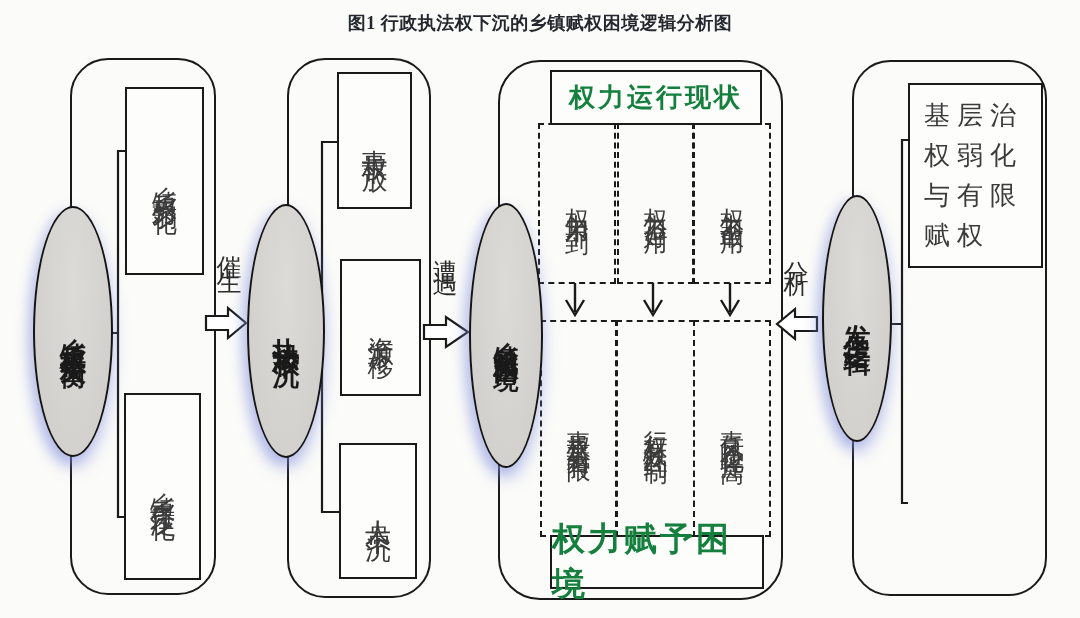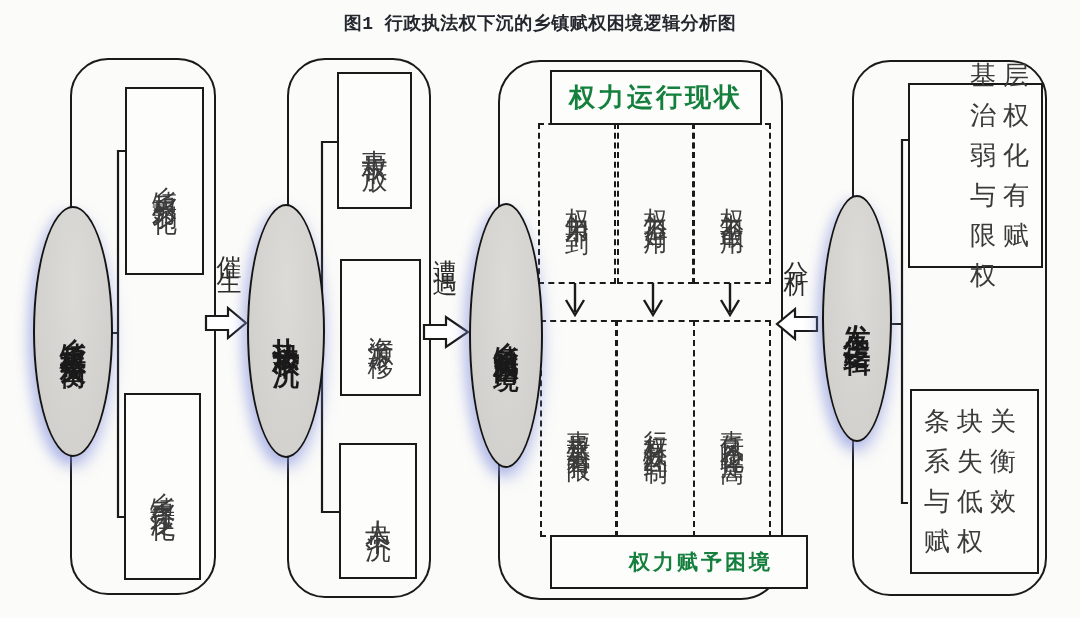--- a/index.html
+++ b/index.html
@@ -1,19 +1,19 @@
 <!DOCTYPE html>
 <html><head>
 <meta charset="utf-8">
 <style>
   html,body{margin:0;padding:0;background:#fbfbf9;}
   .stage{position:relative;width:1080px;height:618px;background:#fbfbf9;overflow:hidden;
          font-family:"Liberation Serif","DejaVu Serif",serif;}
   .title{position:absolute;left:0;top:11px;width:1080px;text-align:center;
-         font-family:Liberation Mono, monospace;
+         font-family:Liberation Serif, serif;
          font-weight:bold;font-size:18px;color:#24272e;letter-spacing:.5px;z-index:5;}
   .wires{position:absolute;left:0;top:0;z-index:2;}
   .container{position:absolute;border:2.2px solid #1a1a1a;border-radius:38px;background:transparent;z-index:1;}
   .sbox{position:absolute;border:2px solid #1a1a1a;background:#fdfdfc;z-index:3;
         display:flex;align-items:center;justify-content:center;color:#3b3b3b;}
   .dbox{position:absolute;border:2px dashed #1a1a1a;background:transparent;z-index:3;
         display:flex;align-items:center;justify-content:center;color:#3b3b3b;}
   .hbox{position:absolute;border:2.2px solid #1a1a1a;background:#fdfdfc;z-index:3;
         display:flex;align-items:center;justify-content:center;
         font-weight:bold;color:#15803d;}
@@ -93,34 +93,31 @@
   </div>
   <div class="dbox" style="left:540px;top:320px;width:73px;height:213px;">
     <span class="vt" style="font-size:24px;letter-spacing:5px;">事权承载力有限</span>
   </div>
   <div class="dbox" style="left:616px;top:320px;width:75px;height:213px;">
     <span class="vt" style="font-size:24px;letter-spacing:5px;">行权有效性约制</span>
   </div>
   <div class="dbox" style="left:693px;top:320px;width:74px;height:213px;">
     <span class="vt" style="font-size:24px;letter-spacing:5px;">责任风险化提高</span>
   </div>
-  <div class="hbox" style="left:550px;top:535px;width:210px;height:50px;font-size:21px;letter-spacing:3px;padding-left:44px;">
+  <div class="hbox" style="left:550px;top:535px;width:210px;height:50px;font-size:33px;letter-spacing:3px;">
     <span>权力赋予困境</span>
   </div>
   <div class="ellipse" style="left:469px;top:203px;width:70px;height:261px;">
     <span class="vt" style="font-size:25px;letter-spacing:5px;">乡镇赋权困境</span>
   </div>
   <div class="label" style="left:779px;top:241px;width:34px;height:70px;">
     <span class="vt" style="font-size:25px;letter-spacing:11px;">分析</span>
   </div>
 
   <div class="container" style="left:852px;top:60px;width:191px;height:532px;"></div>
   <div class="sbox" style="left:908px;top:83px;width:131px;height:181px;">
-    <span style="font-size:26px;letter-spacing:7px;line-height:40px;padding:4px 0 4px 14px;margin-left:46px;">基层治权弱化与有限赋权</span>
-  </div>
-  <div class="sbox" style="left:910px;top:389px;width:125px;height:181px;">
-    <span style="font-size:26px;letter-spacing:7px;line-height:40px;padding:4px 0 4px 12px;">条块关系失衡与低效赋权</span>
+    <span style="font-size:26px;letter-spacing:7px;line-height:40px;padding:4px 0 4px 14px;">基层治权弱化与有限赋权</span>
   </div>
   <div class="ellipse" style="left:822px;top:195px;width:66px;height:243px;">
     <span class="vt" style="font-size:27px;letter-spacing:8px;">发生逻辑</span>
   </div>
 
 </div>
 
 </body></html>

